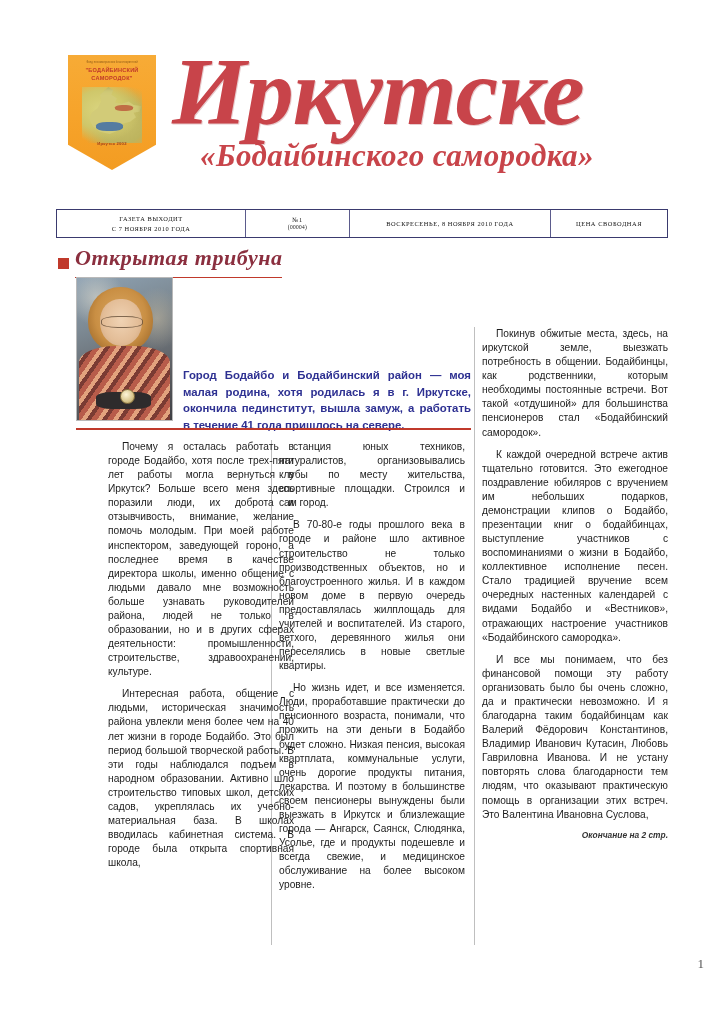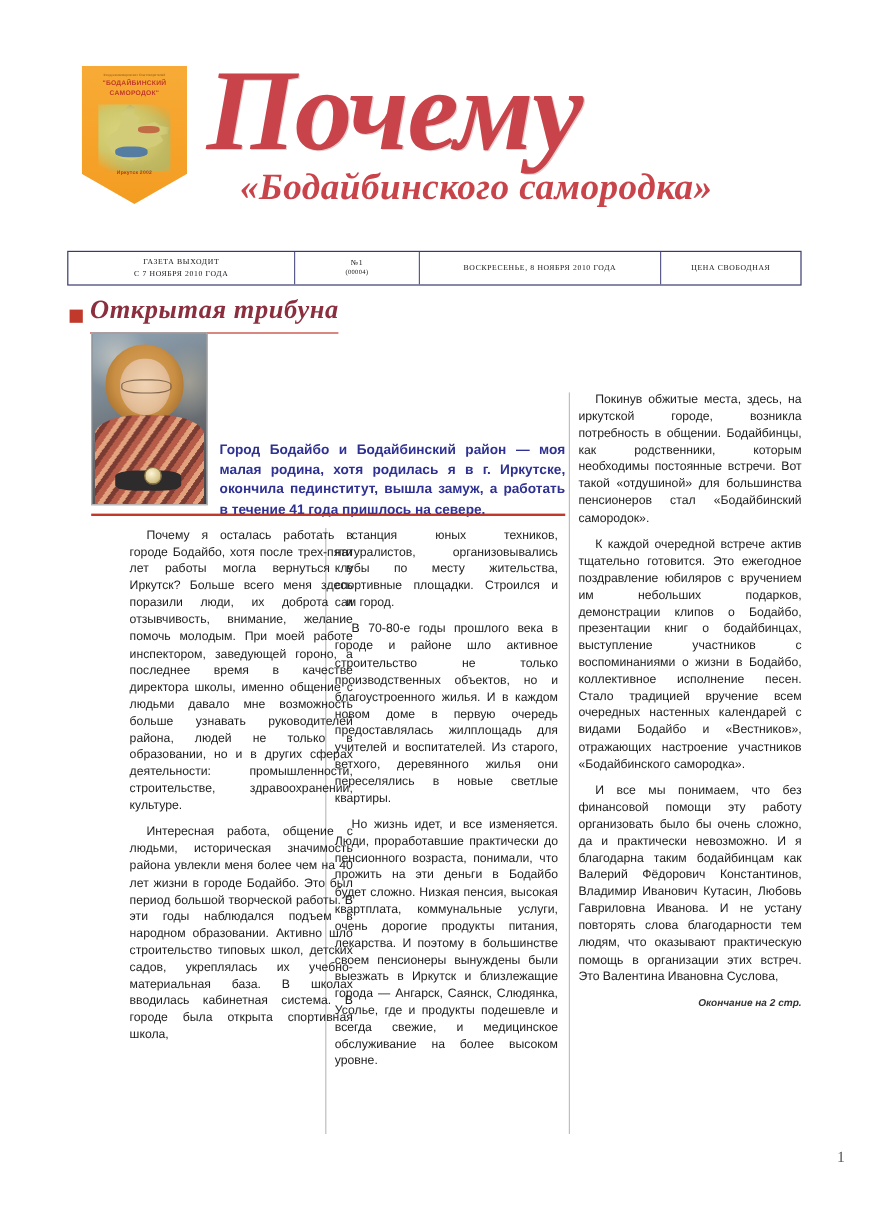--- a/index.html
+++ b/index.html
@@ -405,21 +405,21 @@
         <div class="emblem-map">
           <div class="emblem-map-shape"></div>
           <div class="emblem-map-accent"></div>
           <div class="emblem-map-accent2"></div>
         </div>
         <div class="emblem-foot">Иркутск 2002</div>
       </div>
     </div>
 
     <div class="title-block">
-      <div class="paper-title">Почему</div>
+      <div class="paper-title">Иркутске</div>
       <div class="paper-subtitle">«Бодайбинского самородка»</div>
     </div>
   </div>
 
   <div class="info-bar">
     <div class="info-cell c1">
       <div>ГАЗЕТА ВЫХОДИТ</div>
       <div>С 7 НОЯБРЯ 2010 ГОДА</div>
     </div>
     <div class="info-cell c2">
@@ -464,21 +464,21 @@
       <p>Интересная работа, общение с людьми, историческая значимость района увлекли меня более чем на 40 лет жизни в городе Бодайбо. Это был период большой творческой работы. В эти годы наблюдался подъем в народном образовании. Активно шло строительство типовых школ, детских садов, укреплялась их учебно-материальная база. В школах вводилась кабинетная система. В городе была открыта спортивная школа,</p>
     </div>
 
     <div class="col col-2">
       <p>станция юных техников, натуралистов, организовывались клубы по месту жительства, спортивные площадки. Строился и сам город.</p>
       <p>В 70-80-е годы прошлого века в городе и районе шло активное строительство не только производственных объектов, но и благоустроенного жилья. И в каждом новом доме в первую очередь предоставлялась жилплощадь для учителей и воспитателей. Из старого, ветхого, деревянного жилья они переселялись в новые светлые квартиры.</p>
       <p>Но жизнь идет, и все изменяется. Люди, проработавшие практически до пенсионного возраста, понимали, что прожить на эти деньги в Бодайбо будет сложно. Низкая пенсия, высокая квартплата, коммунальные услуги, очень дорогие продукты питания, лекарства. И поэтому в большинстве своем пенсионеры вынуждены были выезжать в Иркутск и близлежащие города — Ангарск, Саянск, Слюдянка, Усолье, где и продукты подешевле и всегда свежие, и медицинское обслуживание на более высоком уровне.</p>
     </div>
 
     <div class="col col-3">
-      <p>Покинув обжитые места, здесь, на иркутской городе, возникла потребность в общении. Бодайбинцы, как родственники, которым необходимы постоянные встречи. Вот такой «отдушиной» для большинства пенсионеров стал «Бодайбинский самородок».</p>
+      <p>Покинув обжитые места, здесь, на иркутской земле, выезжать потребность в общении. Бодайбинцы, как родственники, которым необходимы постоянные встречи. Вот такой «отдушиной» для большинства пенсионеров стал «Бодайбинский самородок».</p>
       <p>К каждой очередной встрече актив тщательно готовится. Это ежегодное поздравление юбиляров с вручением им небольших подарков, демонстрации клипов о Бодайбо, презентации книг о бодайбинцах, выступление участников с воспоминаниями о жизни в Бодайбо, коллективное исполнение песен. Стало традицией вручение всем очередных настенных календарей с видами Бодайбо и «Вестников», отражающих настроение участников «Бодайбинского самородка».</p>
       <p>И все мы понимаем, что без финансовой помощи эту работу организовать было бы очень сложно, да и практически невозможно. И я благодарна таким бодайбинцам как Валерий Фёдорович Константинов, Владимир Иванович Кутасин, Любовь Гавриловна Иванова. И не устану повторять слова благодарности тем людям, что оказывают практическую помощь в организации этих встреч. Это Валентина Ивановна Суслова,</p>
       <p class="endnote">Окончание на 2 стр.</p>
     </div>
   </div>
 
   <div class="page-number">1</div>
 
 </div>
 

